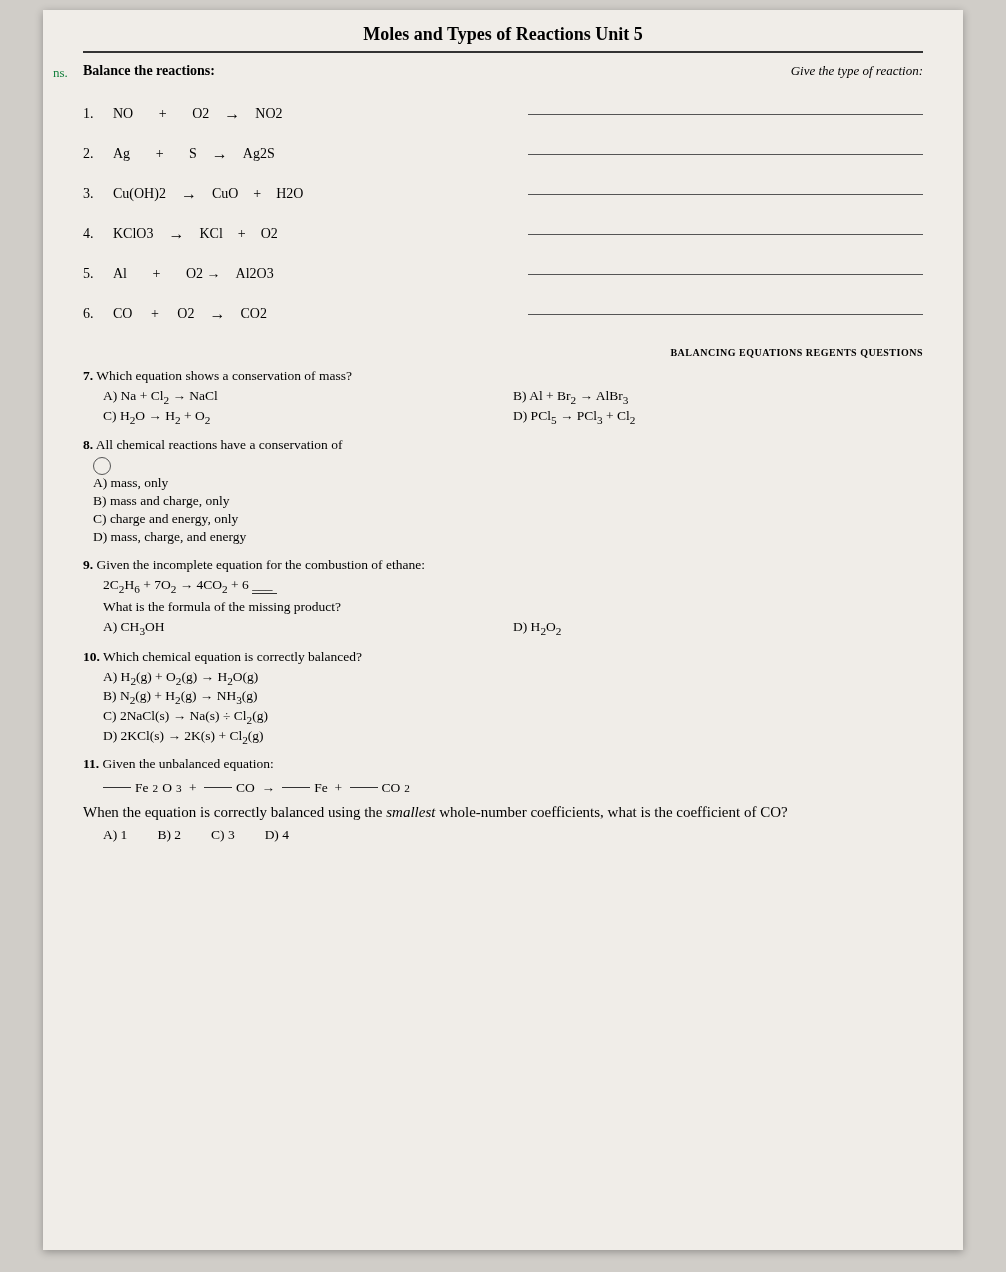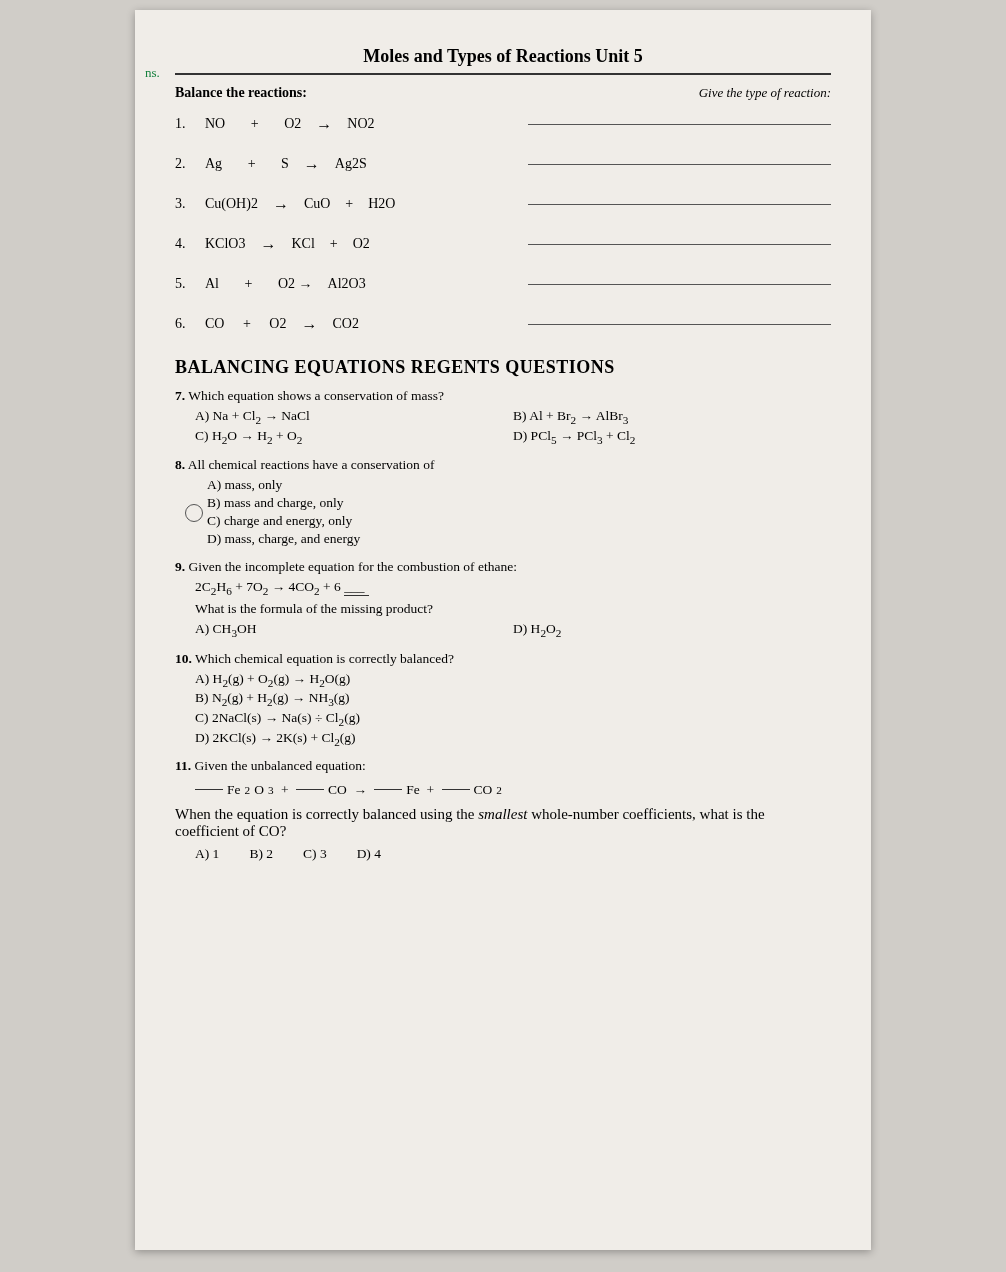--- a/index.html
+++ b/index.html
@@ -8,39 +8,39 @@
       font-family: 'Times New Roman', Times, serif;
       width: 1006px;
       min-height: 1272px;
       display: flex;
       justify-content: center;
       align-items: flex-start;
       padding: 10px;
     }
     .page {
       background: #f0ede8;
-      width: 736px;
+      width: 920px;
       min-height: 1240px;
-      padding: 36px 40px 30px 40px;
+      padding: 14px 40px 30px 40px;
       position: relative;
       box-shadow: 0 2px 8px rgba(0,0,0,0.3);
     }
     .page-title {
       text-align: center;
       font-size: 18px;
       font-weight: bold;
       border-bottom: 2px solid #333;
       padding-bottom: 6px;
       margin-bottom: 10px;
     }
     .instructions-row {
       display: flex;
       justify-content: space-between;
       align-items: flex-start;
-      margin-bottom: 8px;
+      margin-bottom: 20px;
     }
     .instructions-left {
       font-size: 14px;
       font-weight: bold;
     }
     .instructions-right {
       font-size: 13px;
       font-style: italic;
     }
     .reaction-table {
@@ -69,22 +69,22 @@
     .rxn-line {
       flex: 1;
       border-bottom: 1px solid #555;
       margin-left: 20px;
       min-width: 200px;
     }
     .arrow {
       font-size: 16px;
     }
     .section-header {
-      text-align: left;
-      font-size: 18px;
+      text-align: right;
+      font-size: 10px;
       font-weight: bold;
       margin: 18px 0 10px 0;
       letter-spacing: 0.5px;
     }
     .question {
       margin-bottom: 10px;
       font-size: 13.5px;
     }
     .question-num {
       font-weight: bold;
@@ -253,21 +253,21 @@
       <div class="option-row">C) H<sub>2</sub>O → H<sub>2</sub> + O<sub>2</sub></div>
       <div class="option-row">D) PCl<sub>5</sub> → PCl<sub>3</sub> + Cl<sub>2</sub></div>
     </div>
   </div>
 
   <div class="question">
     <div class="q-text">
       <span class="question-num">8.</span>
       All chemical reactions have a conservation of
     </div>
-    <div style="display:flex; align-items:center; margin-left:10px;">
+    <div style="display:flex; align-items:flex-start; margin-left:10px;flex-direction:column;">
       <span class="circle-option"></span>
       <div class="options" style="margin-left:0;">
         <div class="option-row">A) mass, only</div>
         <div class="option-row">B) mass and charge, only</div>
         <div class="option-row">C) charge and energy, only</div>
         <div class="option-row">D) mass, charge, and energy</div>
       </div>
     </div>
   </div>
 

